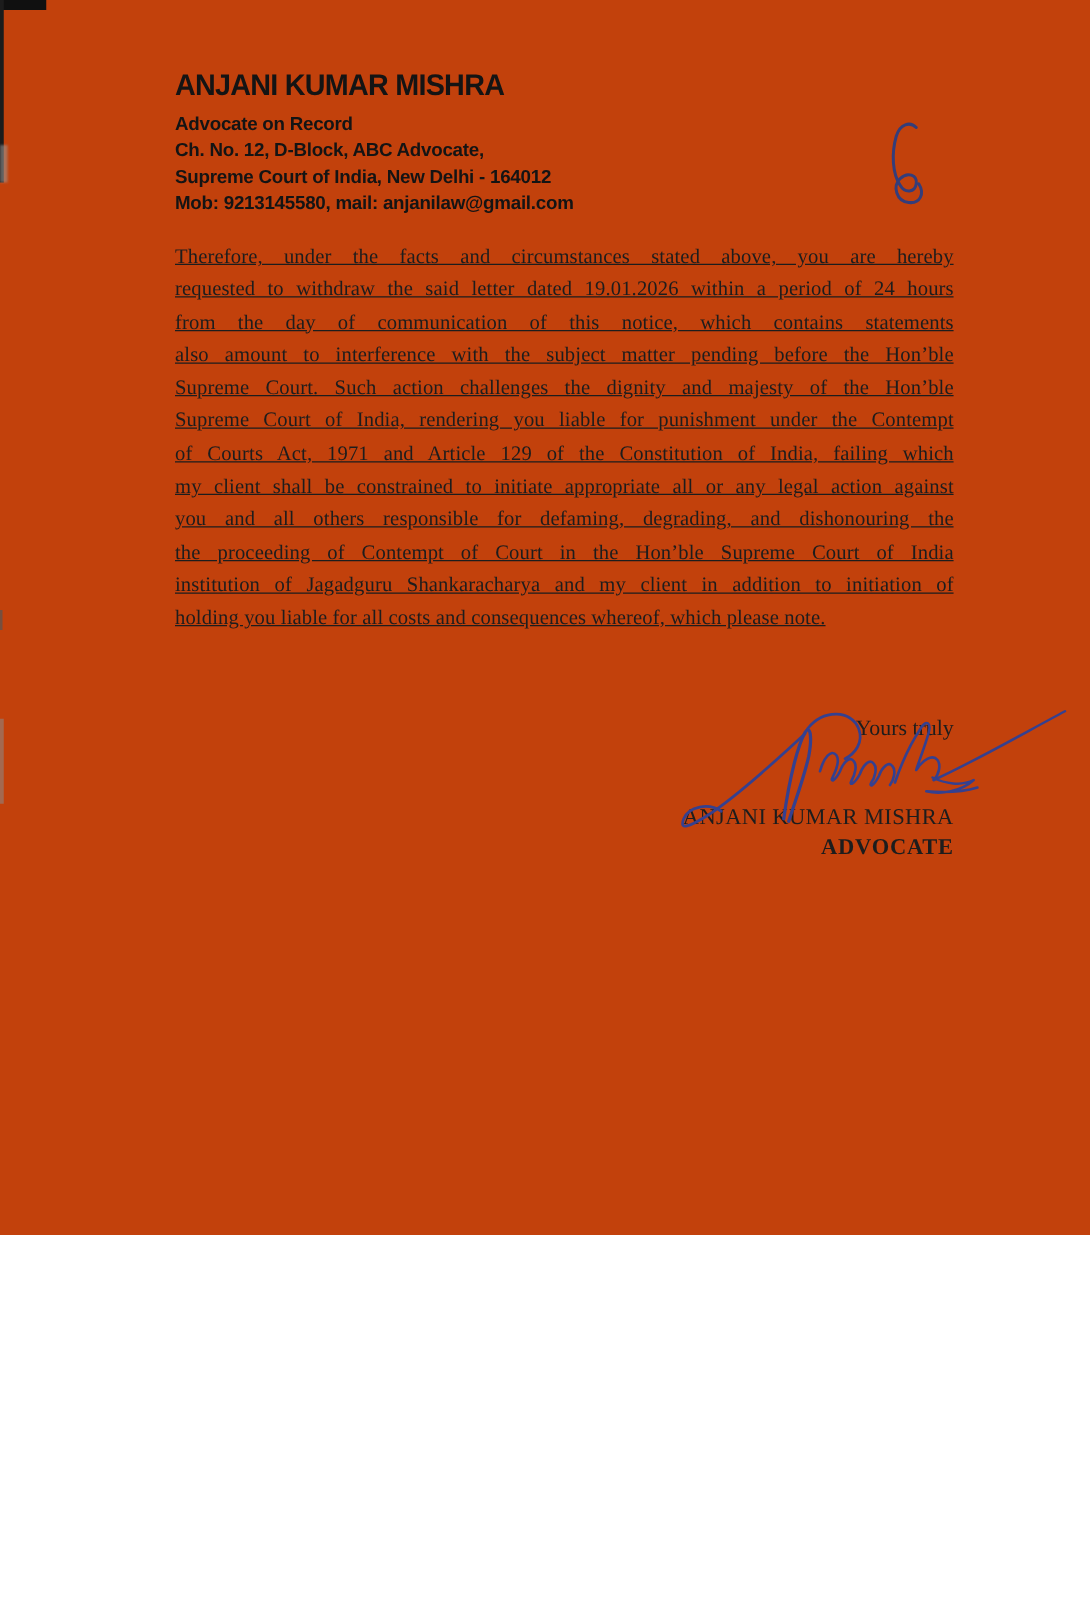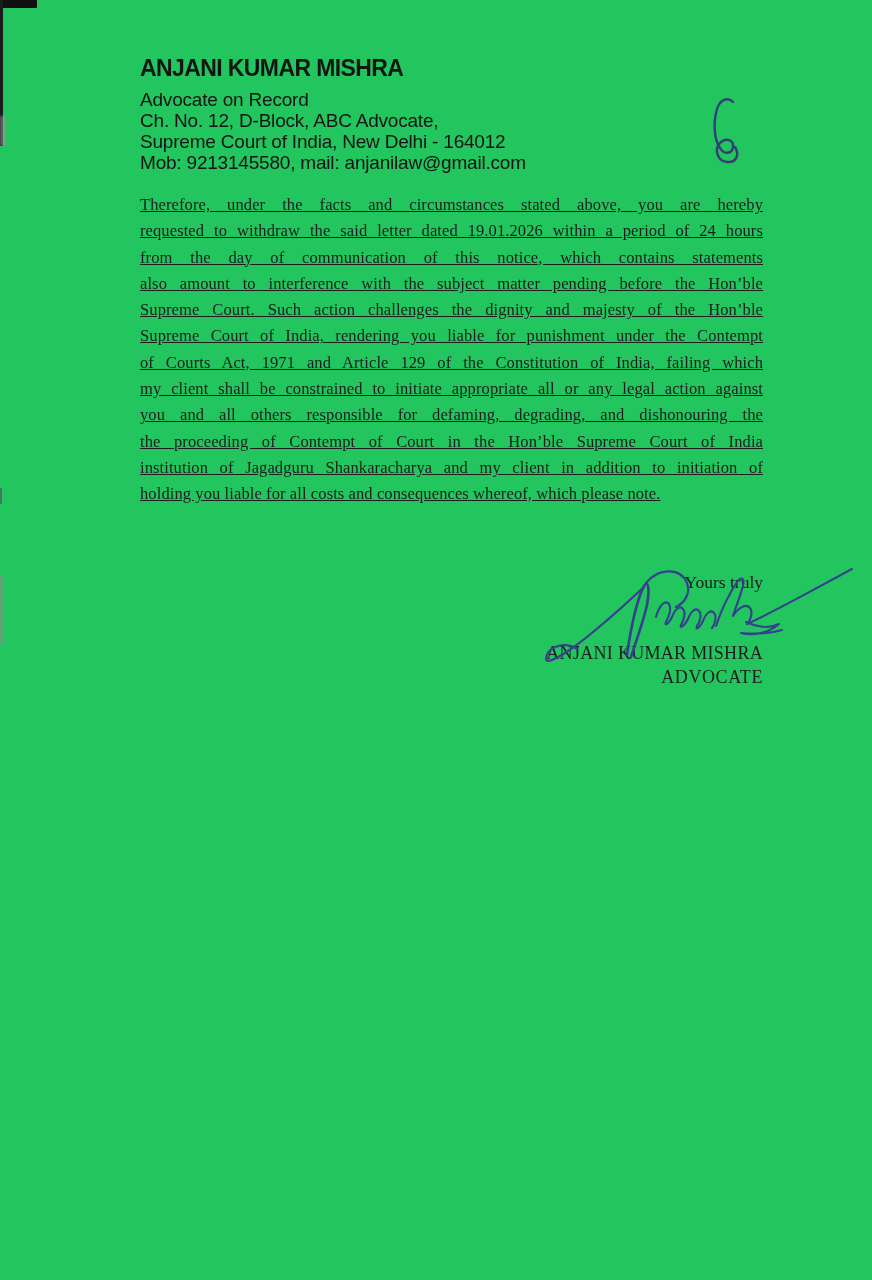--- a/index.html
+++ b/index.html
@@ -1,21 +1,21 @@
 <!DOCTYPE html>
 <html><head>
 <meta charset="utf-8">
 <style>
   * { margin: 0; padding: 0; box-sizing: border-box; }
   html, body { background: #ffffff; }
   .page {
     position: relative;
     width: 872px;
-    height: 1280px;
-    background: #22c55e;
+    height: 988px;
+    background: #c2410c;
     overflow: hidden;
     font-family: "Liberation Serif", serif;
   }
   
   .artifact { position: absolute; pointer-events: none; }
   .art-top-bar   { left: 0; top: 0; width: 37px; height: 8px; background: #101010; }
   .art-left-line { left: 0; top: 0; width: 3px; height: 146px; background: #1c1c1c; }
   .art-left-smudge { left: 0; top: 116px; width: 6px; height: 30px; background: #9a9a9a; opacity: .55; filter: blur(1px); }
   .art-left-mark1 { left: 0; top: 488px; width: 2px; height: 16px; background: #555; opacity: .7; }
   .art-left-mark2 { left: 0; top: 575px; width: 3px; height: 68px; background: #8a8a8a; opacity: .55; filter: blur(.5px); }
@@ -25,21 +25,21 @@
     position: absolute; left: 140px; top: 54px;
     font-family: "Liberation Sans", sans-serif;
     color: #141414;
   }
   .lh-name {
     font-size: 23px; font-weight: 700; letter-spacing: -0.6px;
     margin-bottom: 8px; white-space: nowrap;
     transform: scaleY(1.04); transform-origin: left top;
   }
   .lh-line {
-    font-size: 19px; font-weight: 400; line-height: 21px;
+    font-size: 15px; font-weight: 700; line-height: 21px;
     letter-spacing: -0.2px; white-space: nowrap;
   }
 
   
   .body-par {
     position: absolute; left: 140px; top: 192px; width: 623px;
     color: #1d1d1d;
     text-decoration: underline;
   }
   .body-line {
@@ -50,21 +50,21 @@
   }
   .body-line.last { text-align: center; text-align-last: left; }
 
   
   .signoff {
     position: absolute; right: 109px; top: 571px;
     text-align: right; color: #1d1d1d;
   }
   .closing { font-size: 17.5px; line-height: 22px; margin-bottom: 48px; }
   .signer-name { font-size: 18px; letter-spacing: 0.3px; line-height: 24px; }
-  .signer-title { font-size: 18px; letter-spacing: 0.6px; line-height: 24px; }
+  .signer-title { font-size: 18px; letter-spacing: 0.6px; line-height: 24px; font-weight: bold; }
 
   .ink-svg { position: absolute; pointer-events: none; }
   .svg-pagenum { left: 703px; top: 94px; }
   .svg-signature { left: 540px; top: 553px; }
 </style>
 </head>
 <body>
 
 <div class="page">
 

